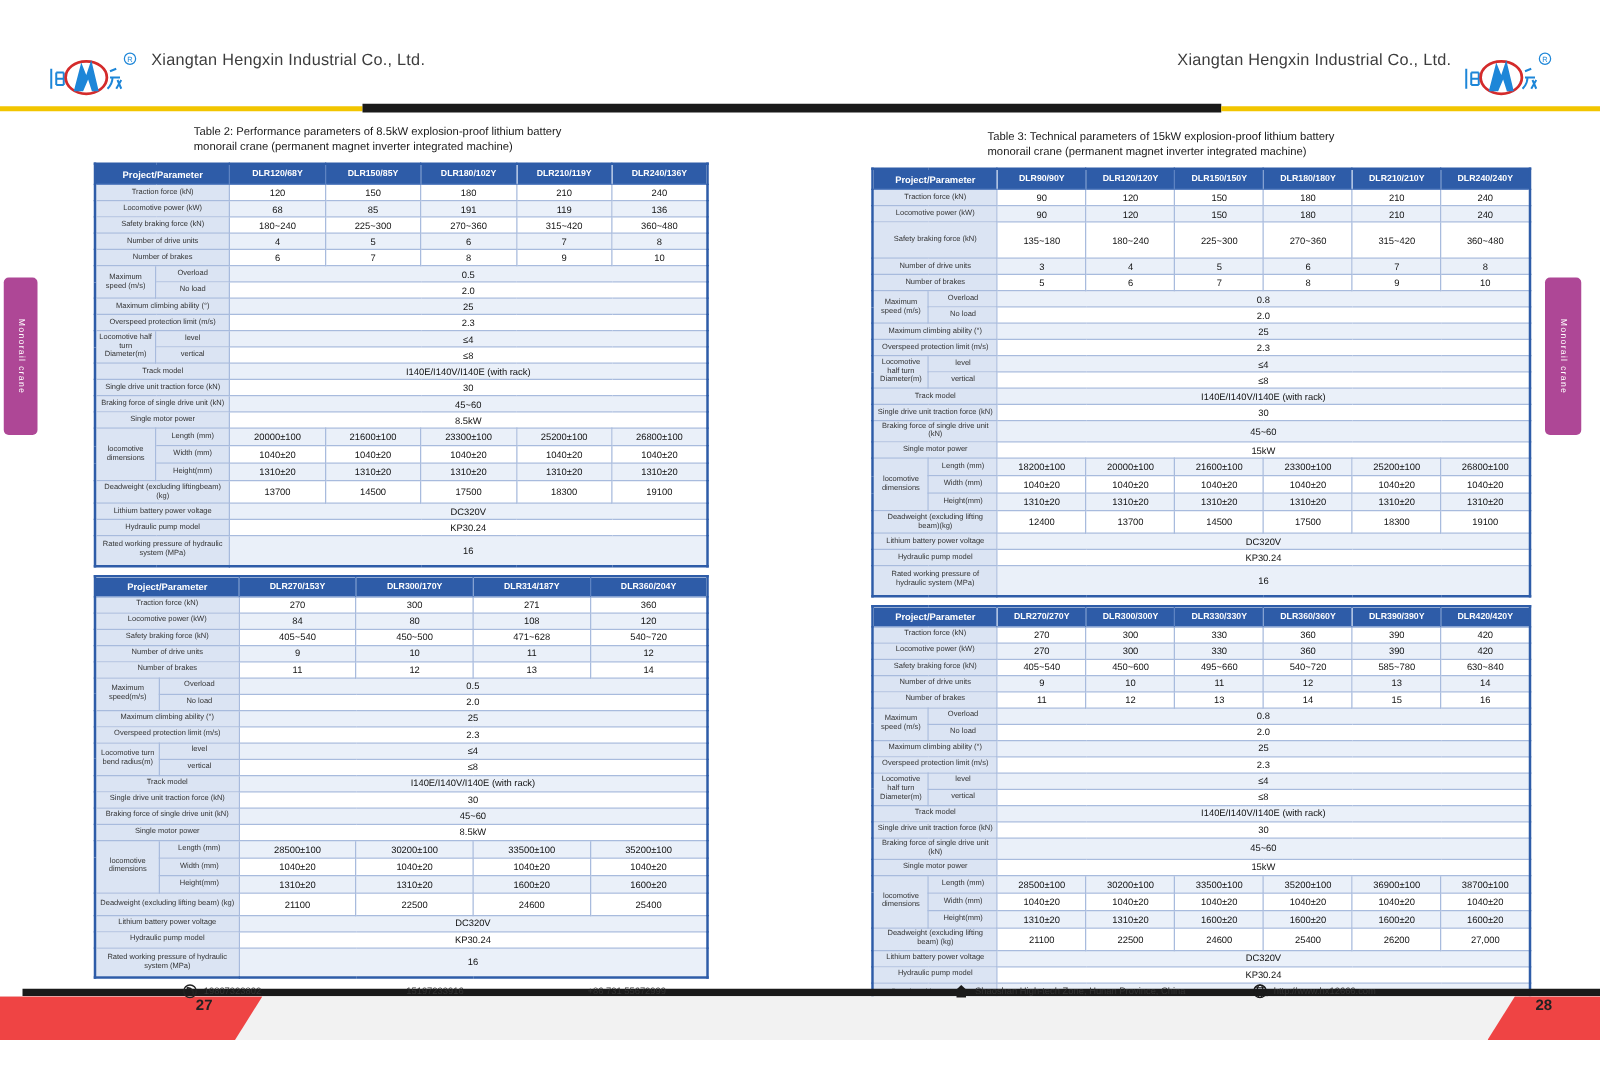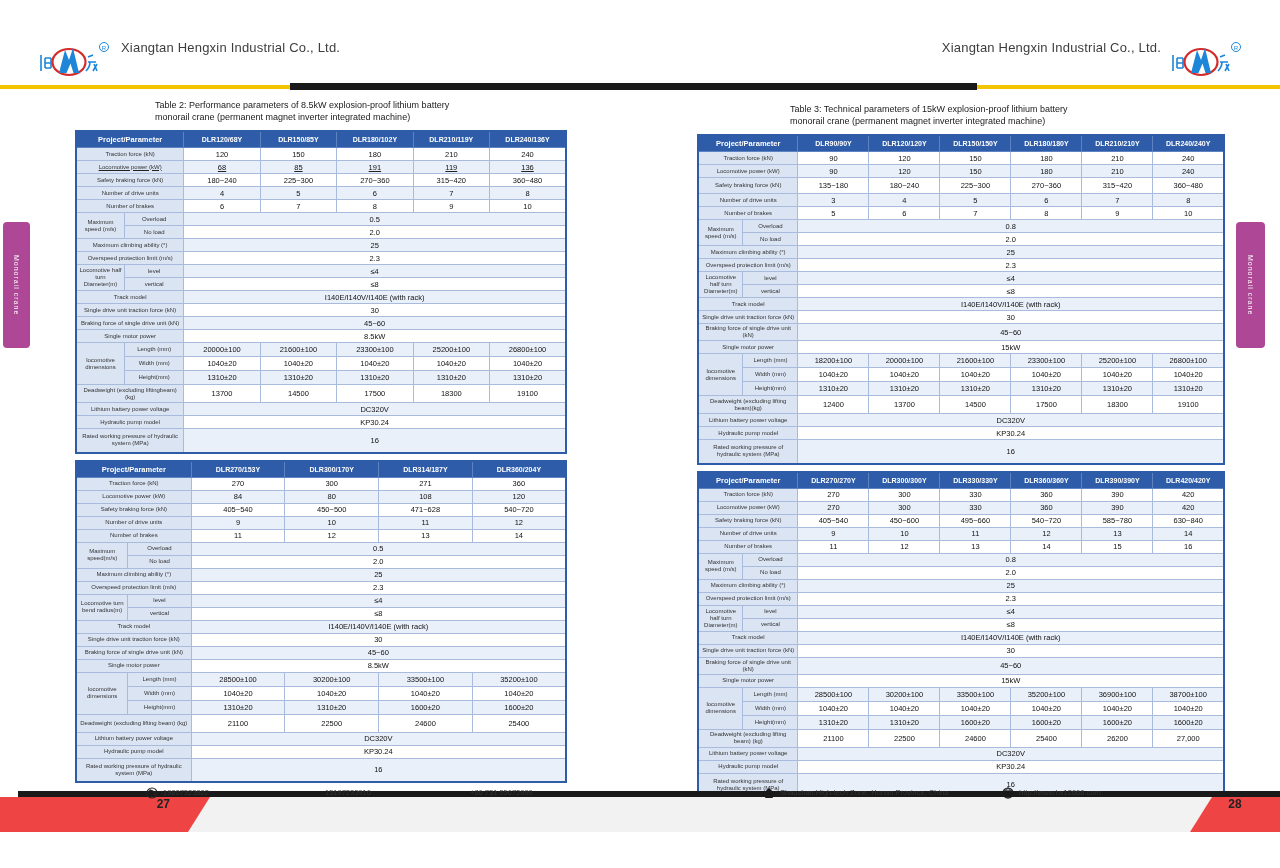--- a/index.html
+++ b/index.html
@@ -136,21 +136,21 @@
       </thead>
       <tbody>
         <tr style="height: 13px;">
           <td class="lbl" colspan="2">Traction force (kN)</td>
           <td class="val">120</td>
           <td class="val">150</td>
           <td class="val">180</td>
           <td class="val">210</td>
           <td class="val">240</td>
         </tr>
-        <tr style="height: 13px; text-decoration: underline;">
+        <tr style="height: 13px;">
           <td class="lbl" colspan="2">Locomotive power (kW)</td>
           <td class="val">68</td>
           <td class="val">85</td>
           <td class="val">191</td>
           <td class="val">119</td>
           <td class="val">136</td>
         </tr>
         <tr style="height: 13px;">
           <td class="lbl" colspan="2">Safety braking force (kN)</td>
           <td class="val">180~240</td>
@@ -439,21 +439,21 @@
         </tr>
         <tr style="height: 13px;">
           <td class="lbl" colspan="2">Locomotive power (kW)</td>
           <td class="val">90</td>
           <td class="val">120</td>
           <td class="val">150</td>
           <td class="val">180</td>
           <td class="val">210</td>
           <td class="val">240</td>
         </tr>
-        <tr style="height: 16px;">
+        <tr style="height: 29px;">
           <td class="lbl" colspan="2">Safety braking force (kN)</td>
           <td class="val">135~180</td>
           <td class="val">180~240</td>
           <td class="val">225~300</td>
           <td class="val">270~360</td>
           <td class="val">315~420</td>
           <td class="val">360~480</td>
         </tr>
         <tr style="height: 13px;">
           <td class="lbl" colspan="2">Number of drive units</td>

